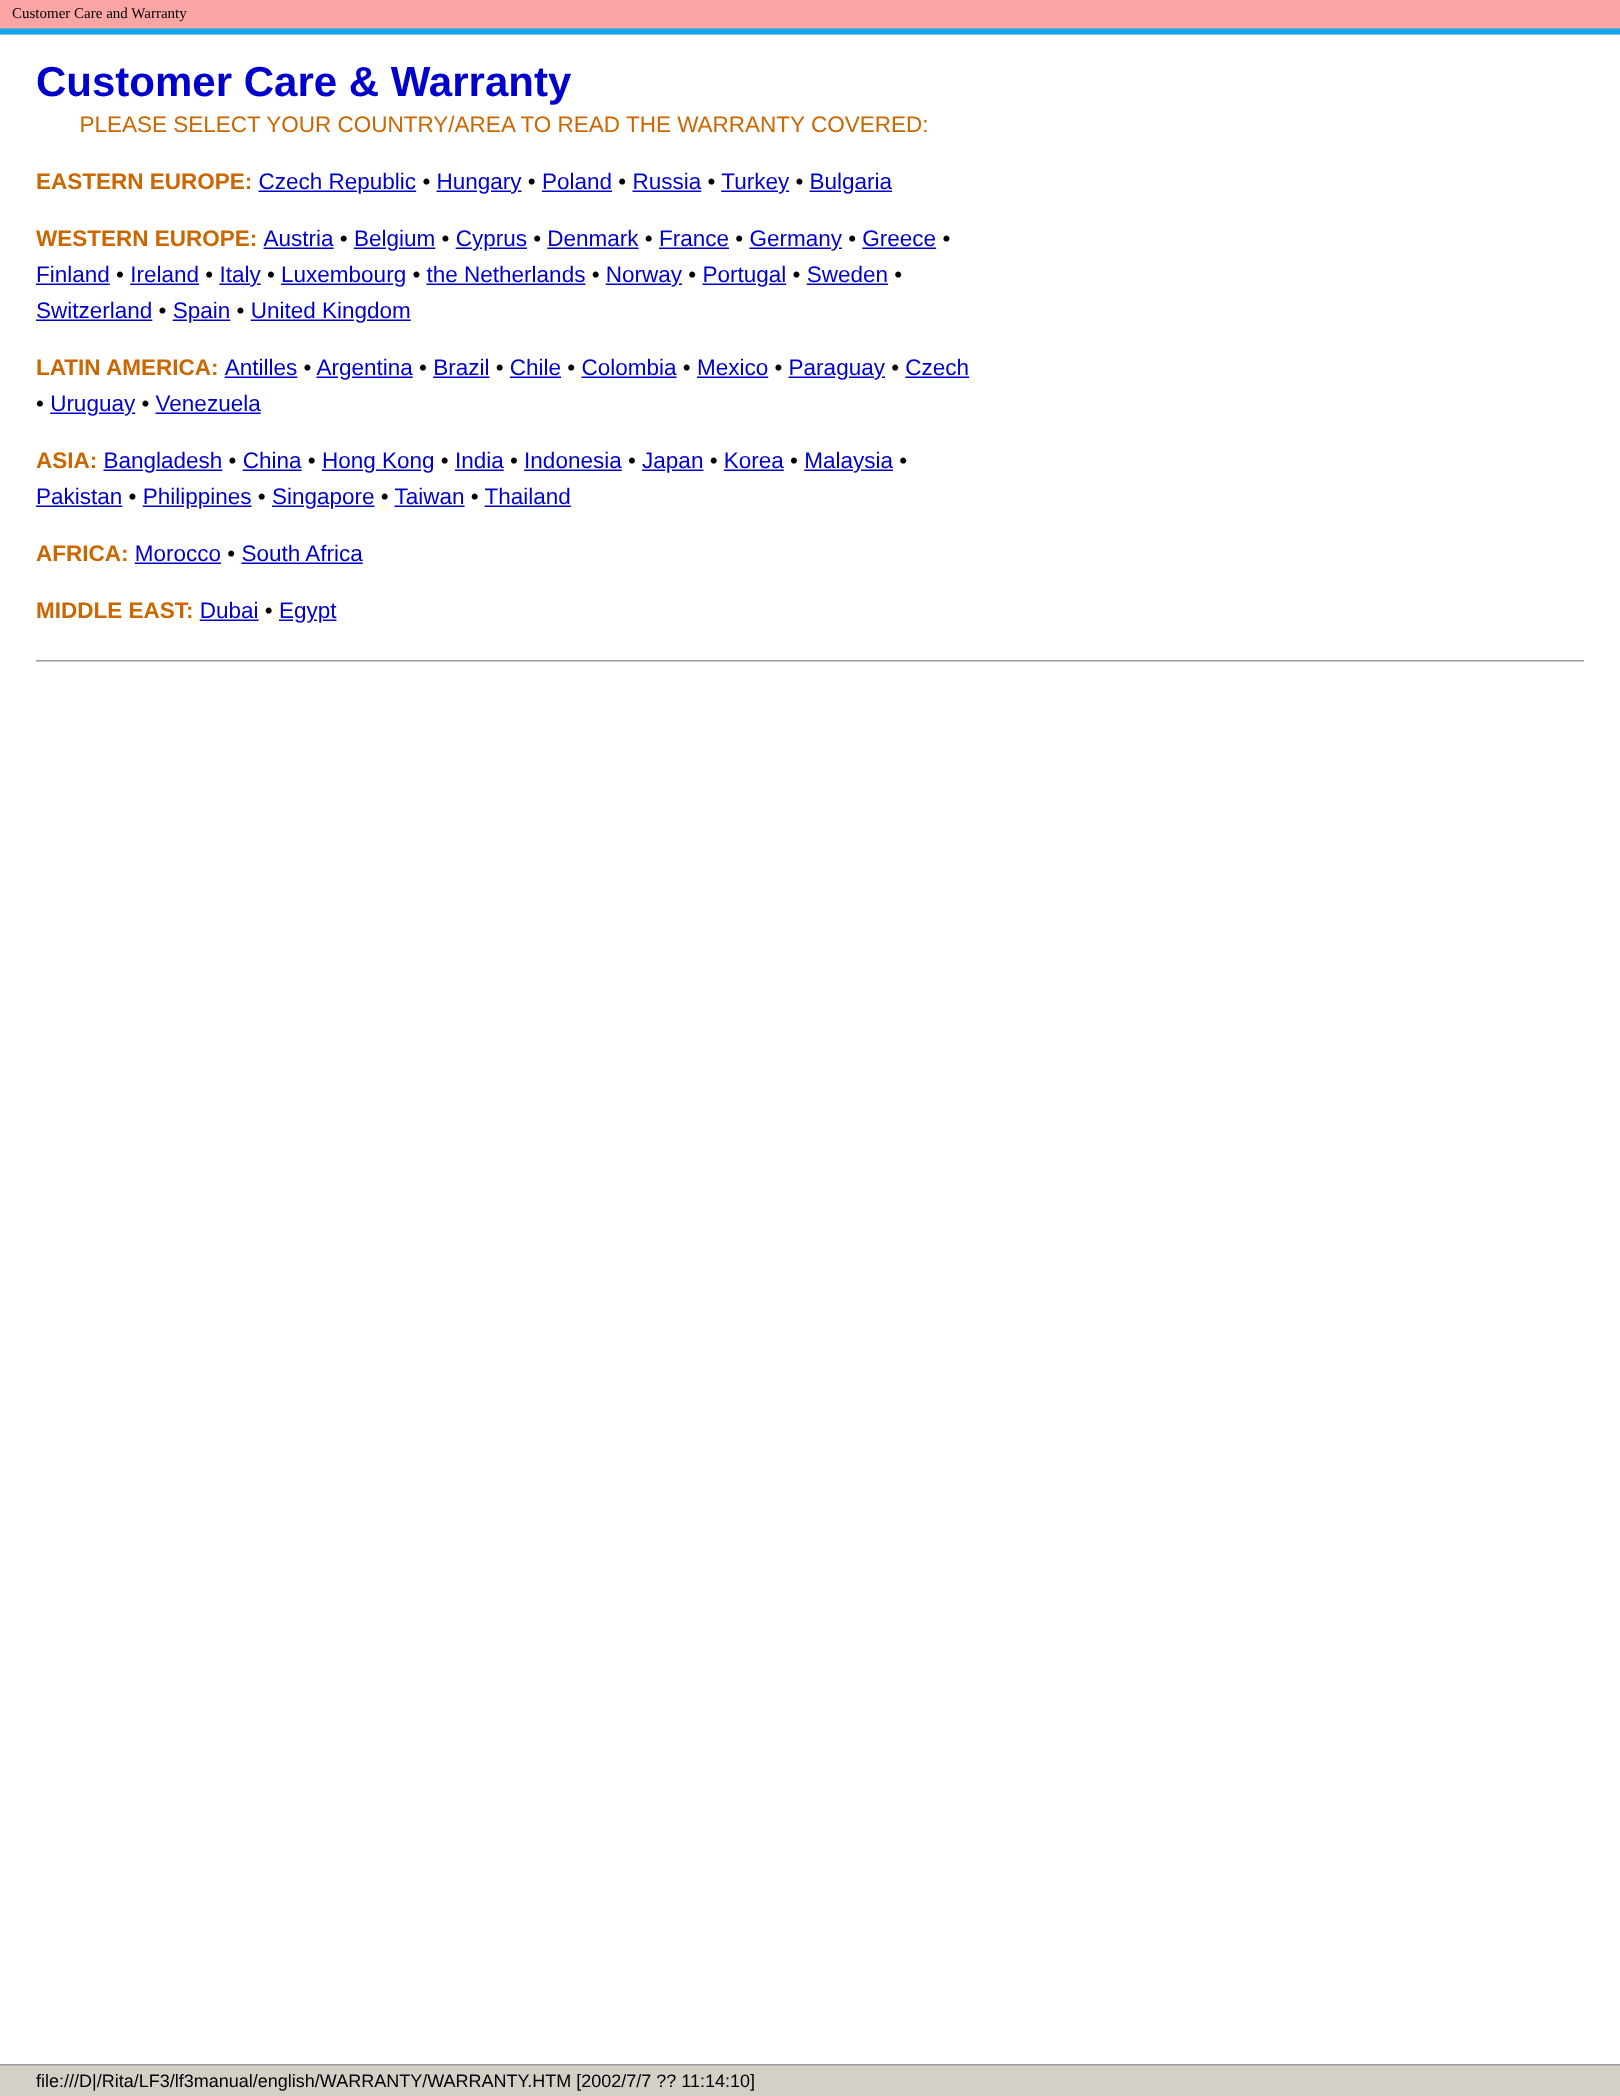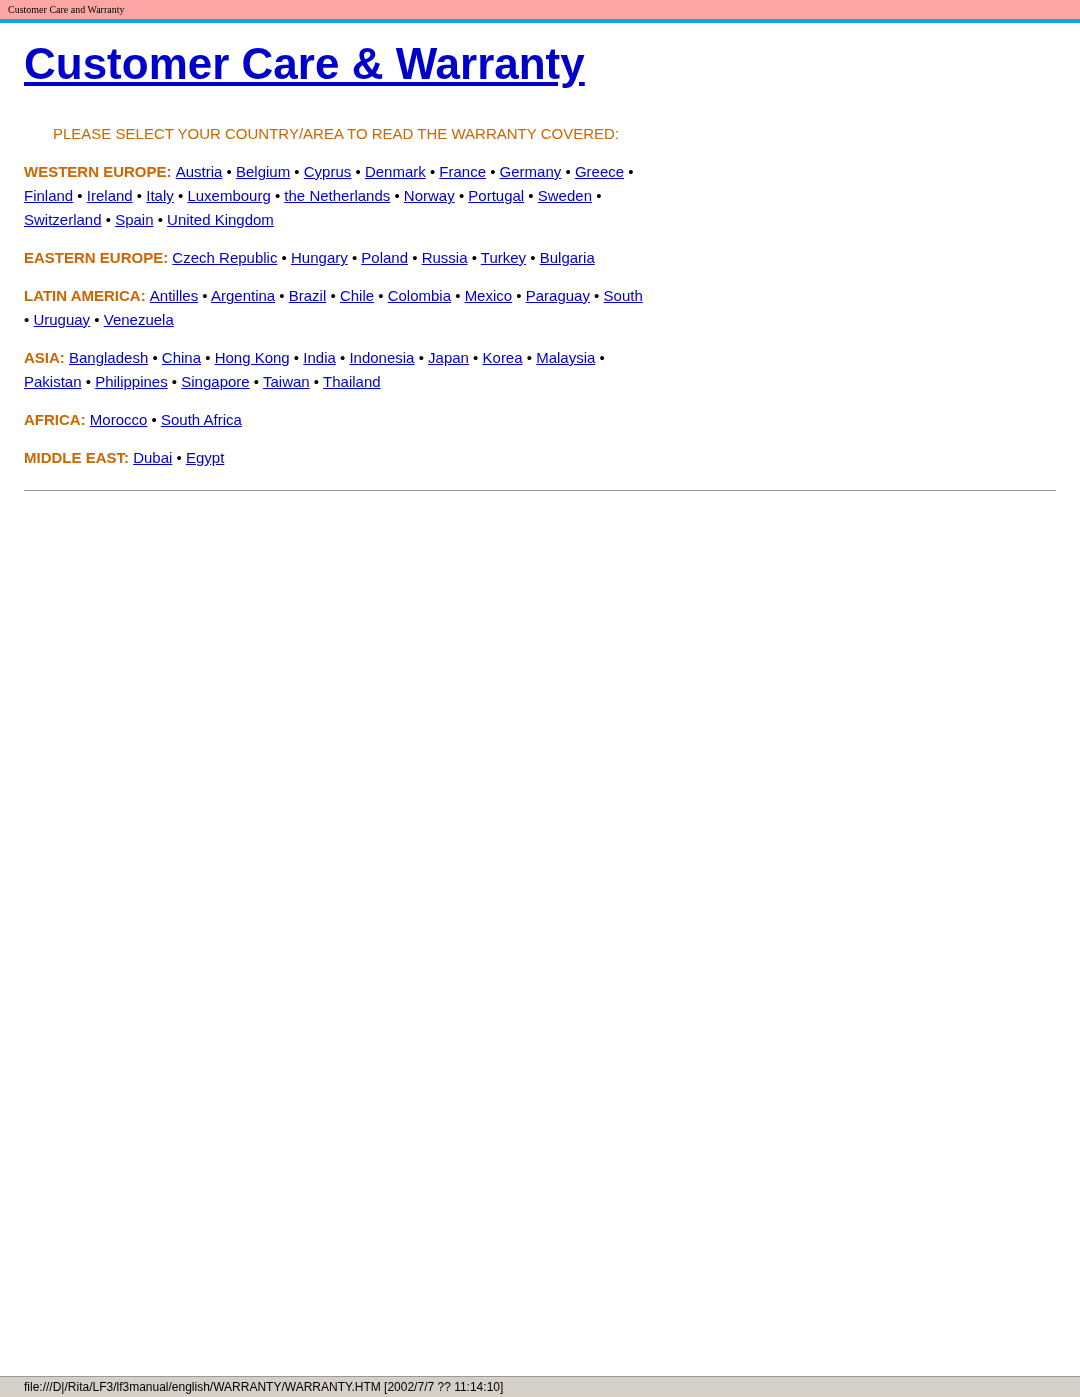--- a/index.html
+++ b/index.html
@@ -14,26 +14,25 @@
       background: #fca5a5;
       border-bottom: 4px solid #0ea5e9;
       padding: 4px 8px;
       font-size: 10px;
       color: #000;
     }
     #main-content {
       padding: 16px 24px 40px 24px;
     }
     h1 {
-      font-size: 44px;
+      font-size: 28px;
       font-weight: bold;
       color: #0000cc;
-      margin-bottom: 36px;
+      margin-bottom: 4px;
       font-family: Arial, sans-serif;
-      text-decoration: underline;
     }
     .instruction {
       color: #cc6600;
       font-size: 15px;
       font-weight: normal;
       margin-bottom: 18px;
       font-family: Arial, sans-serif;
       margin-left: 29px;
     }
     .region-block {
@@ -76,31 +75,31 @@
   <span>Customer Care and Warranty</span>
 </div>
 
 <div id="main-content">
 
   <h1>Customer Care &amp; Warranty</h1>
 
   <p class="instruction">PLEASE SELECT YOUR COUNTRY/AREA TO READ THE WARRANTY COVERED:</p>
 
   <div class="region-block">
+    <span class="region-label">EASTERN EUROPE: </span><a href="#">Czech Republic</a> • <a href="#">Hungary</a> • <a href="#">Poland</a> • <a href="#">Russia</a> • <a href="#">Turkey</a> • <a href="#">Bulgaria</a>
+  </div>
+
+  <div class="region-block">
     <span class="region-label">WESTERN EUROPE: </span><a href="#">Austria</a> • <a href="#">Belgium</a> • <a href="#">Cyprus</a> • <a href="#">Denmark</a> • <a href="#">France</a> • <a href="#">Germany</a> • <a href="#">Greece</a> •<br>
     <a href="#">Finland</a> • <a href="#">Ireland</a> • <a href="#">Italy</a> • <a href="#">Luxembourg</a> • <a href="#">the Netherlands</a> • <a href="#">Norway</a> • <a href="#">Portugal</a> • <a href="#">Sweden</a> •<br>
     <a href="#">Switzerland</a> • <a href="#">Spain</a> • <a href="#">United Kingdom</a>
   </div>
 
   <div class="region-block">
-    <span class="region-label">EASTERN EUROPE: </span><a href="#">Czech Republic</a> • <a href="#">Hungary</a> • <a href="#">Poland</a> • <a href="#">Russia</a> • <a href="#">Turkey</a> • <a href="#">Bulgaria</a>
-  </div>
-
-  <div class="region-block">
-    <span class="region-label">LATIN AMERICA: </span><a href="#">Antilles</a> • <a href="#">Argentina</a> • <a href="#">Brazil</a> • <a href="#">Chile</a> • <a href="#">Colombia</a> • <a href="#">Mexico</a> • <a href="#">Paraguay</a> • <a href="#">South</a><br>
+    <span class="region-label">LATIN AMERICA: </span><a href="#">Antilles</a> • <a href="#">Argentina</a> • <a href="#">Brazil</a> • <a href="#">Chile</a> • <a href="#">Colombia</a> • <a href="#">Mexico</a> • <a href="#">Paraguay</a> • <a href="#">Czech</a><br>
     • <a href="#">Uruguay</a> • <a href="#">Venezuela</a>
   </div>
 
 
 
   <div class="region-block">
     <span class="region-label">ASIA: </span><a href="#">Bangladesh</a> • <a href="#">China</a> • <a href="#">Hong Kong</a> • <a href="#">India</a> • <a href="#">Indonesia</a> • <a href="#">Japan</a> • <a href="#">Korea</a> • <a href="#">Malaysia</a> •<br>
     <a href="#">Pakistan</a> • <a href="#">Philippines</a> • <a href="#">Singapore</a> • <a href="#">Taiwan</a> • <a href="#">Thailand</a>
   </div>
 

